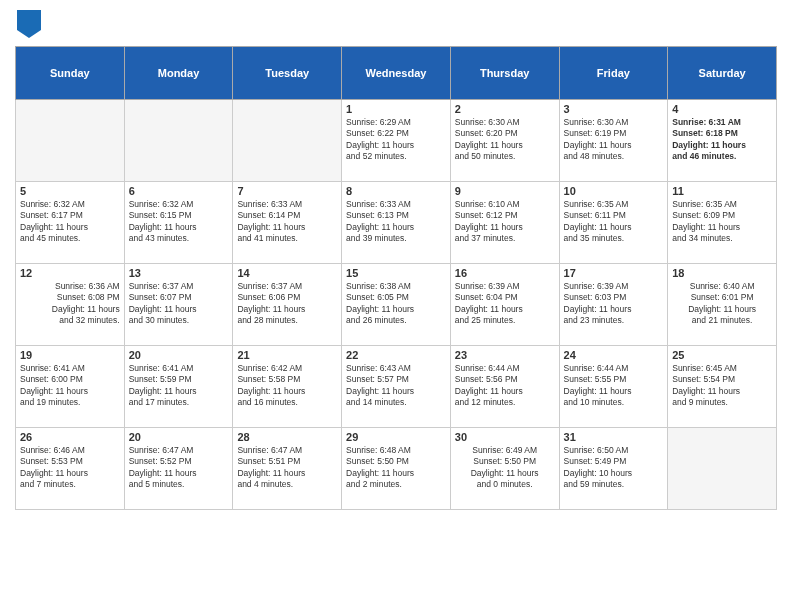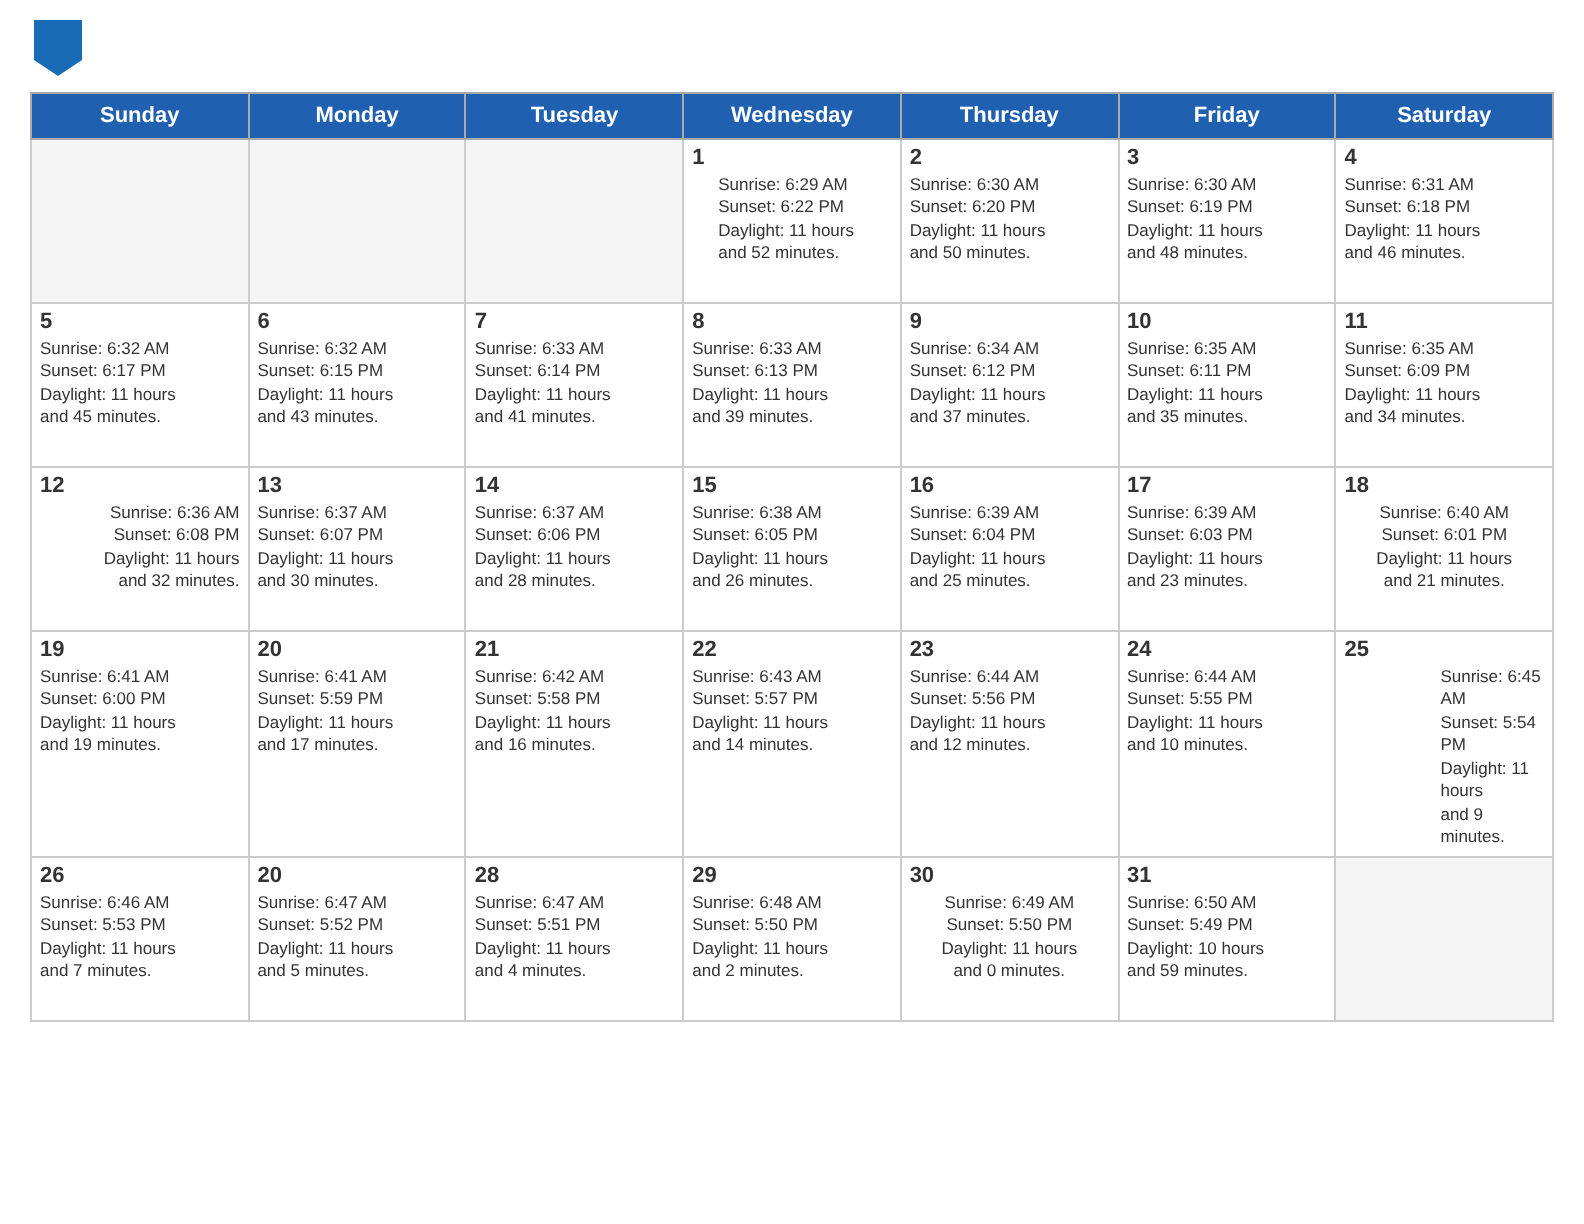--- a/index.html
+++ b/index.html
@@ -61,21 +61,21 @@
     .calendar {
       width: 100%;
       border-collapse: collapse;
       table-layout: fixed;
     }
     .calendar th {
       background: #2060b0;
       color: #fff;
       font-size: 11px;
       font-weight: bold;
-      padding: 5px 4px;
+      padding: 20px 4px;
       text-align: center;
       border: 1px solid #aaa;
     }
     .calendar td {
       border: 1px solid #ccc;
       vertical-align: top;
       padding: 3px 4px;
       font-size: 9px;
       color: #333;
       height: 82px;
@@ -129,42 +129,42 @@
           <th>Saturday</th>
         </tr>
     </thead>
     <tbody id="calendar-body">
     <tr>
           <td class="empty"></td>
           <td class="empty"></td>
           <td class="empty"></td>
           <td>
             <span class="day-num">1</span>
-            <div class="day-info" style="white-space: pre-line; margin-left: 13px;">Sunrise: 6:29 AM
+            <div class="day-info" style="white-space: pre-line;">Sunrise: 6:29 AM
 Sunset: 6:22 PM
 Daylight: 11 hours
 and 52 minutes.</div>
           </td>
           <td>
             <span class="day-num">2</span>
             <div class="day-info" style="white-space: pre-line;">Sunrise: 6:30 AM
 Sunset: 6:20 PM
 Daylight: 11 hours
 and 50 minutes.</div>
           </td>
           <td>
             <span class="day-num">3</span>
             <div class="day-info" style="white-space: pre-line;">Sunrise: 6:30 AM
 Sunset: 6:19 PM
 Daylight: 11 hours
 and 48 minutes.</div>
           </td>
           <td>
             <span class="day-num">4</span>
-            <div class="day-info" style="white-space: pre-line;">Sunrise: 6:31 AM
+            <div class="day-info" style="white-space: pre-line; font-weight: bold;">Sunrise: 6:31 AM
 Sunset: 6:18 PM
 Daylight: 11 hours
 and 46 minutes.</div>
           </td>
         </tr>
         <tr>
           <td>
             <span class="day-num">5</span>
             <div class="day-info" style="white-space: pre-line;">Sunrise: 6:32 AM
 Sunset: 6:17 PM
@@ -187,21 +187,21 @@
           </td>
           <td>
             <span class="day-num">8</span>
             <div class="day-info" style="white-space: pre-line;">Sunrise: 6:33 AM
 Sunset: 6:13 PM
 Daylight: 11 hours
 and 39 minutes.</div>
           </td>
           <td>
             <span class="day-num">9</span>
-            <div class="day-info" style="white-space: pre-line;">Sunrise: 6:34 AM
+            <div class="day-info" style="white-space: pre-line;">Sunrise: 6:10 AM
 Sunset: 6:12 PM
 Daylight: 11 hours
 and 37 minutes.</div>
           </td>
           <td>
             <span class="day-num">10</span>
             <div class="day-info" style="white-space: pre-line;">Sunrise: 6:35 AM
 Sunset: 6:11 PM
 Daylight: 11 hours
 and 35 minutes.</div>
@@ -303,21 +303,21 @@
           </td>
           <td>
             <span class="day-num">24</span>
             <div class="day-info" style="white-space: pre-line;">Sunrise: 6:44 AM
 Sunset: 5:55 PM
 Daylight: 11 hours
 and 10 minutes.</div>
           </td>
           <td>
             <span class="day-num">25</span>
-            <div class="day-info" style="white-space: pre-line; margin-left: 48px;">Sunrise: 6:45 AM
+            <div class="day-info" style="white-space: pre-line;">Sunrise: 6:45 AM
 Sunset: 5:54 PM
 Daylight: 11 hours
 and 9 minutes.</div>
           </td>
         </tr>
         <tr>
           <td>
             <span class="day-num">26</span>
             <div class="day-info" style="white-space: pre-line;">Sunrise: 6:46 AM
 Sunset: 5:53 PM

